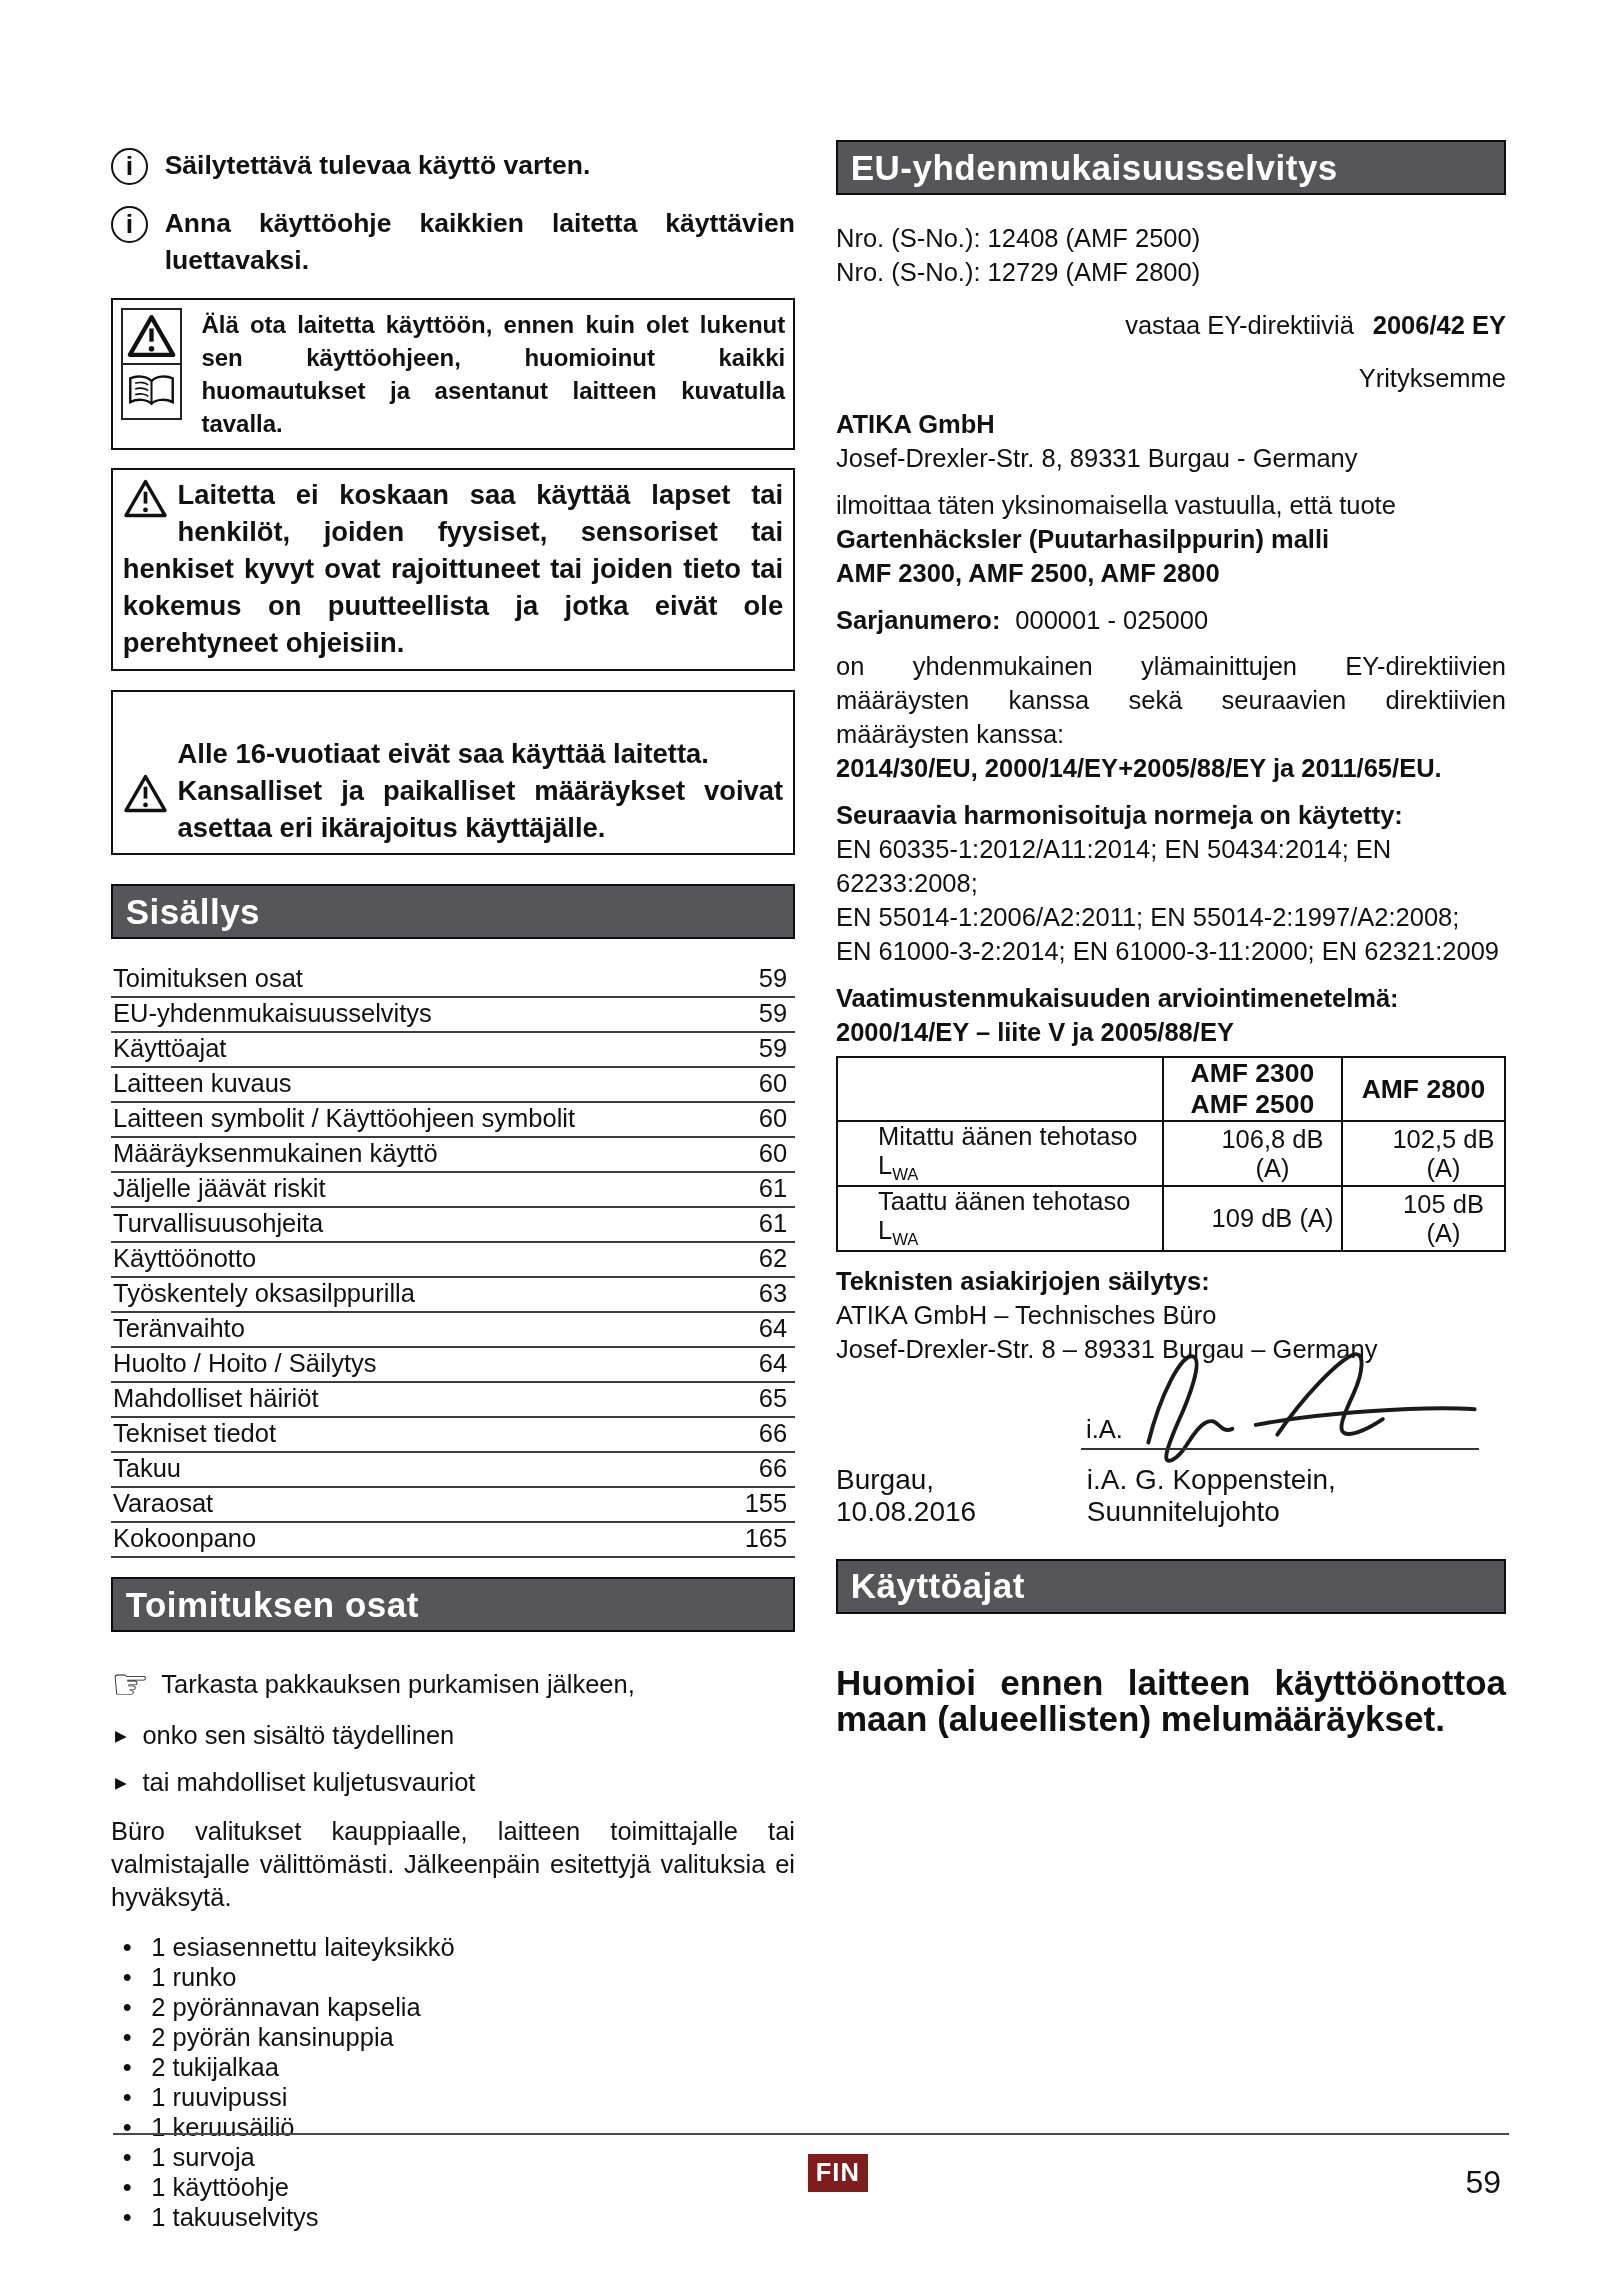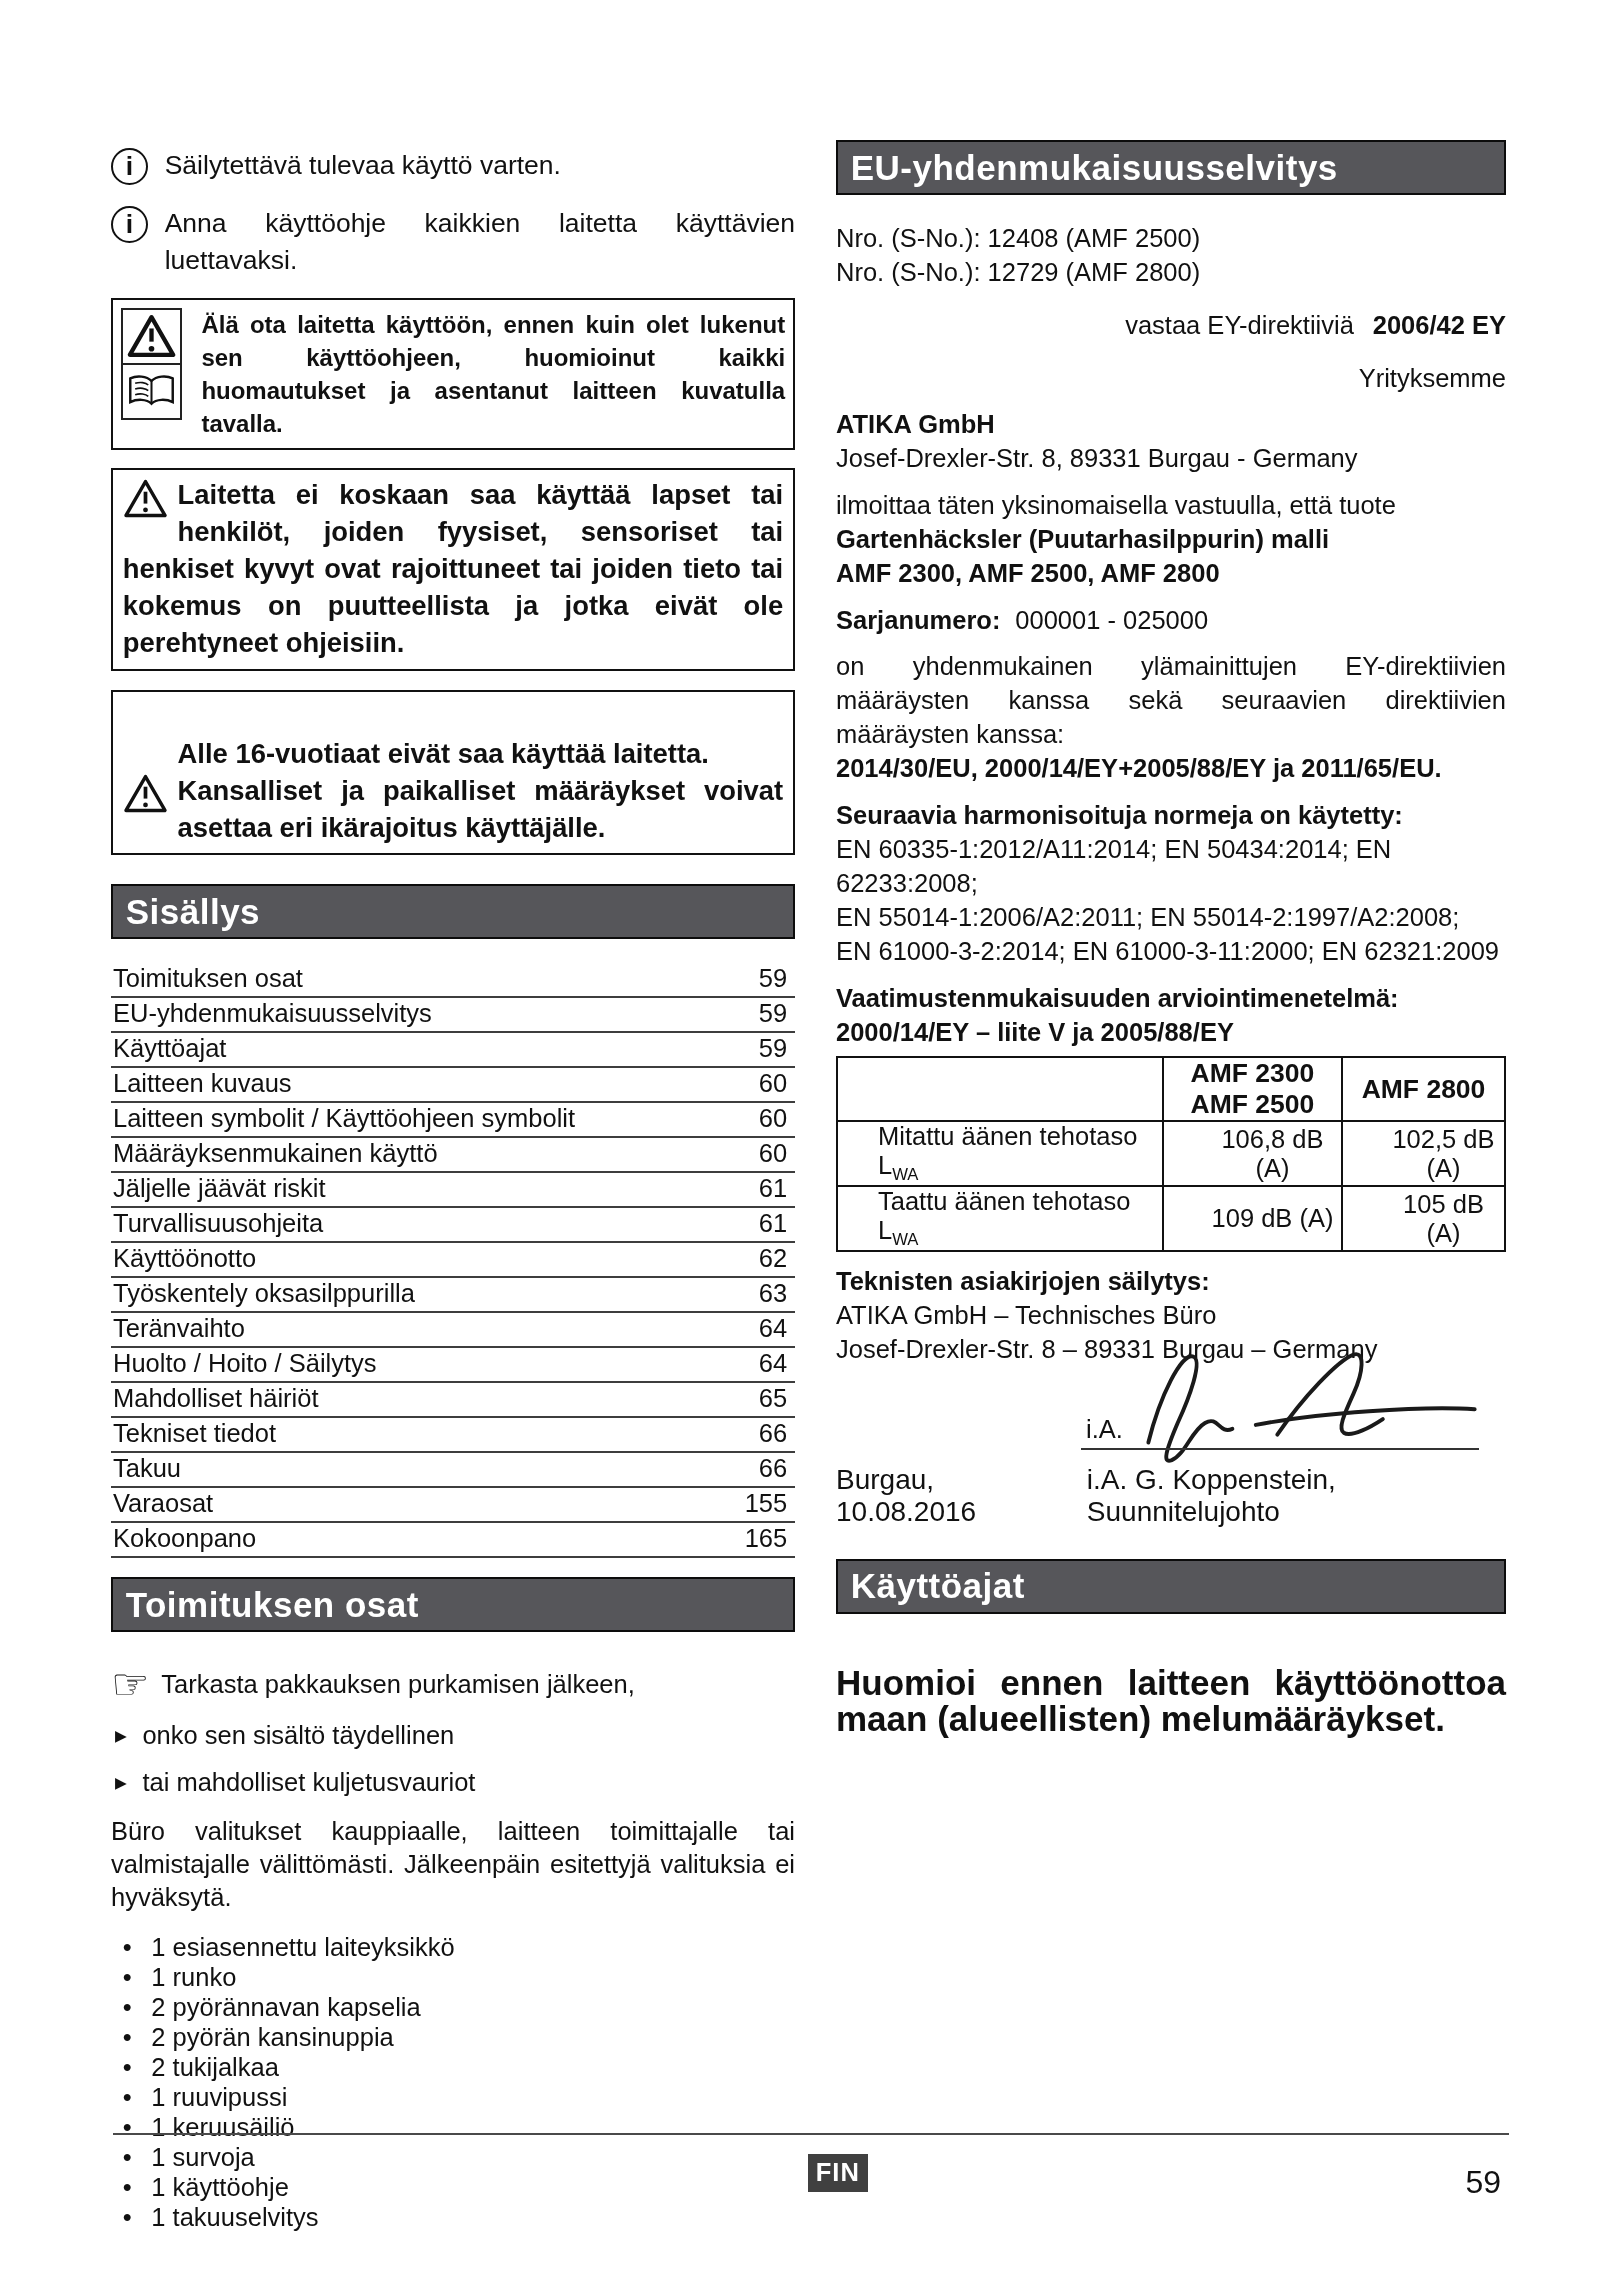--- a/index.html
+++ b/index.html
@@ -18,21 +18,21 @@
     display:flex; align-items:center; padding-left:12.7px; letter-spacing:0.5px;
   }
 
   
   .note { display:flex; gap:16.7px; margin-bottom:19.6px; }
   .info-circle {
     flex:0 0 auto; width:37px; height:37px; border:2.9px solid #111; border-radius:50%;
     display:flex; align-items:center; justify-content:center;
     font-weight:bold; font-size:26.5px; margin-top:1px;
   }
-  .note-text { font-weight:normal; font-size:26.5px; line-height:37px; }
+  .note-text { font-weight:bold; font-size:26.5px; line-height:37px; }
   .justify { text-align:justify; }
 
   
   .wbox { border:2.9px solid #111; padding:5.9px 9.8px 7.8px 9.8px; margin-top:18.6px;
           font-weight:bold; font-size:27.4px; line-height:37px; text-align:justify; }
   .wbox-first { display:flex; gap:17.6px; padding:7.8px; margin-top:0; }
   .icon-col { flex:0 0 63px; display:flex; flex-direction:column; }
   .icon-cell { width:61px; height:57px; border:2px solid #222;
                display:flex; align-items:center; justify-content:center; }
   .icon-cell + .icon-cell { margin-top:-2px; }
@@ -82,21 +82,21 @@
   .sig-line { position:absolute; left:245px; width:398px; bottom:9.8px; border-top:2px solid #333; }
   .sig-row { display:flex; margin-top:3.9px; font-size:28px; }
   .signer { margin-left:21.6px; }
 
   .kayttoajat-bar { margin-top:31px; }
   .hours-text { margin-top:51px; font-weight:bold; font-size:35px; line-height:36px; text-align:justify; }
 
   
   .footer-rule { position:absolute; left:113px; width:1396px; top:2133px; border-top:2.9px solid #4a4a4a; }
   .fin-badge {
-    position:absolute; left:808px; top:2154px; background:#404040; color:#fff;
+    position:absolute; left:808px; top:2154px; background:#7f1d1d; color:#fff;
     font-weight:bold; font-size:25.5px; padding:3.9px 7.8px 4.9px 7.8px; letter-spacing:1px;
   }
   .page-number { position:absolute; right:120px; top:2164px; font-size:32px; }
 </style>
 </head>
 <body>
 
 <div class="page">
 
   <div class="col-left">

